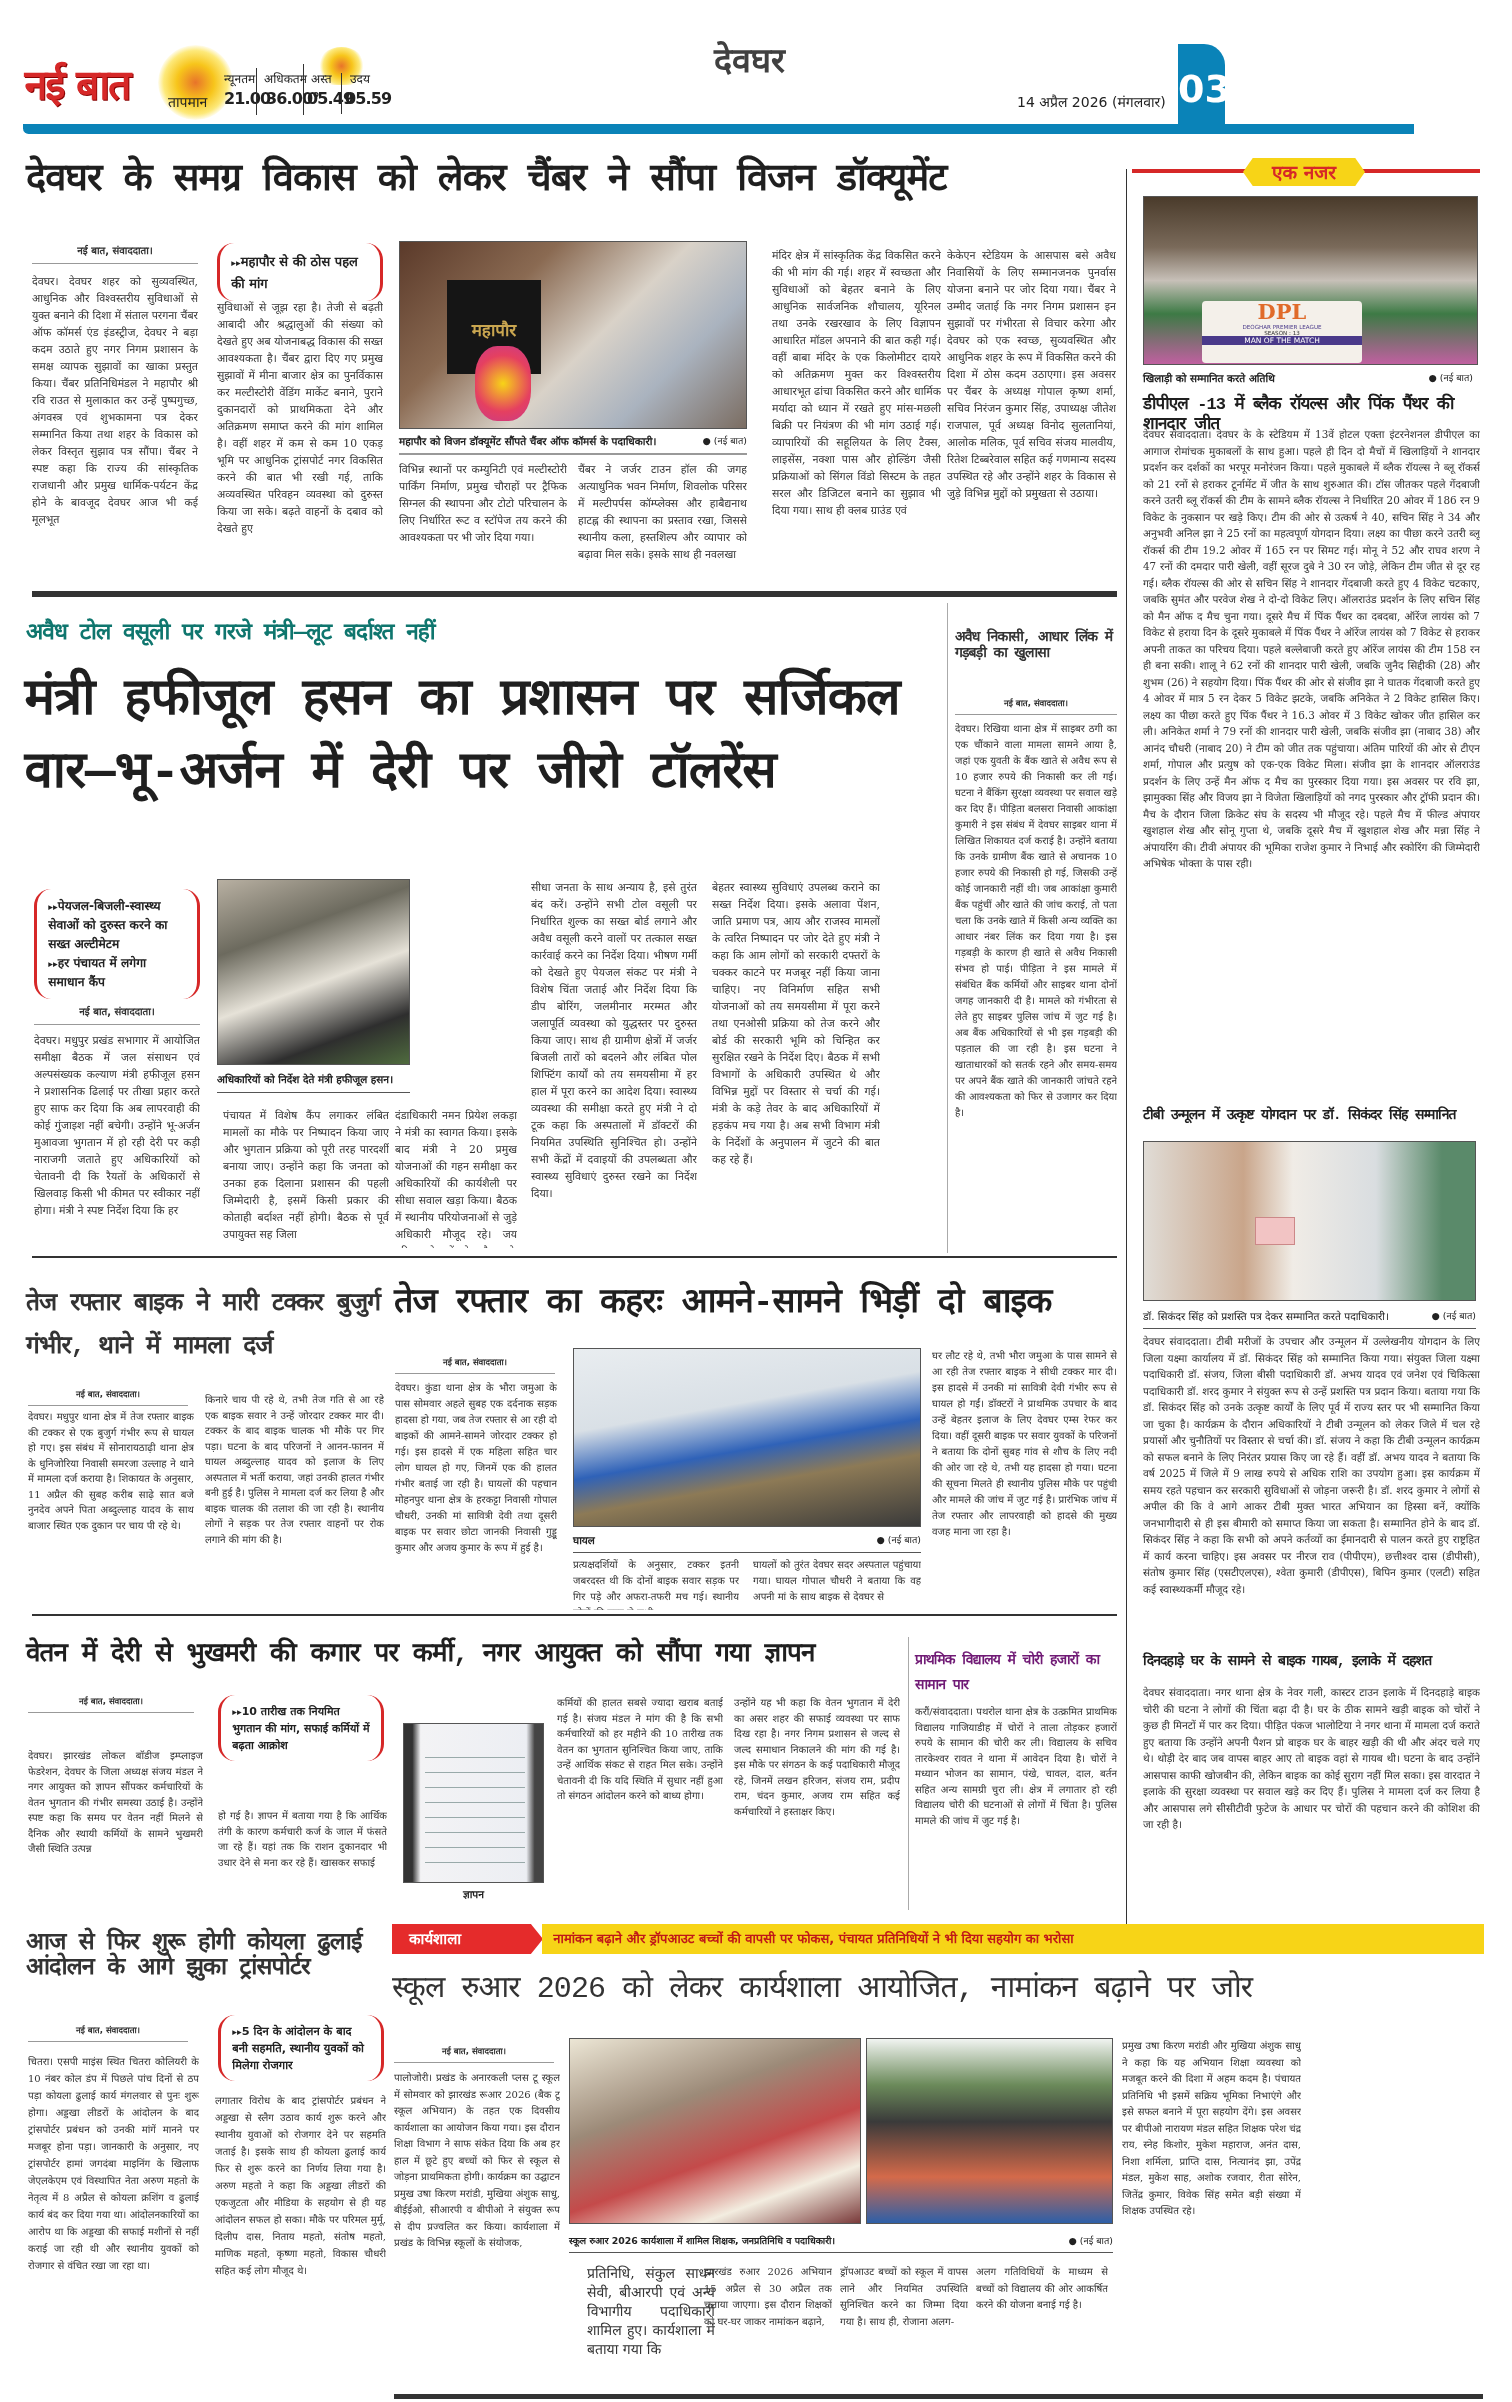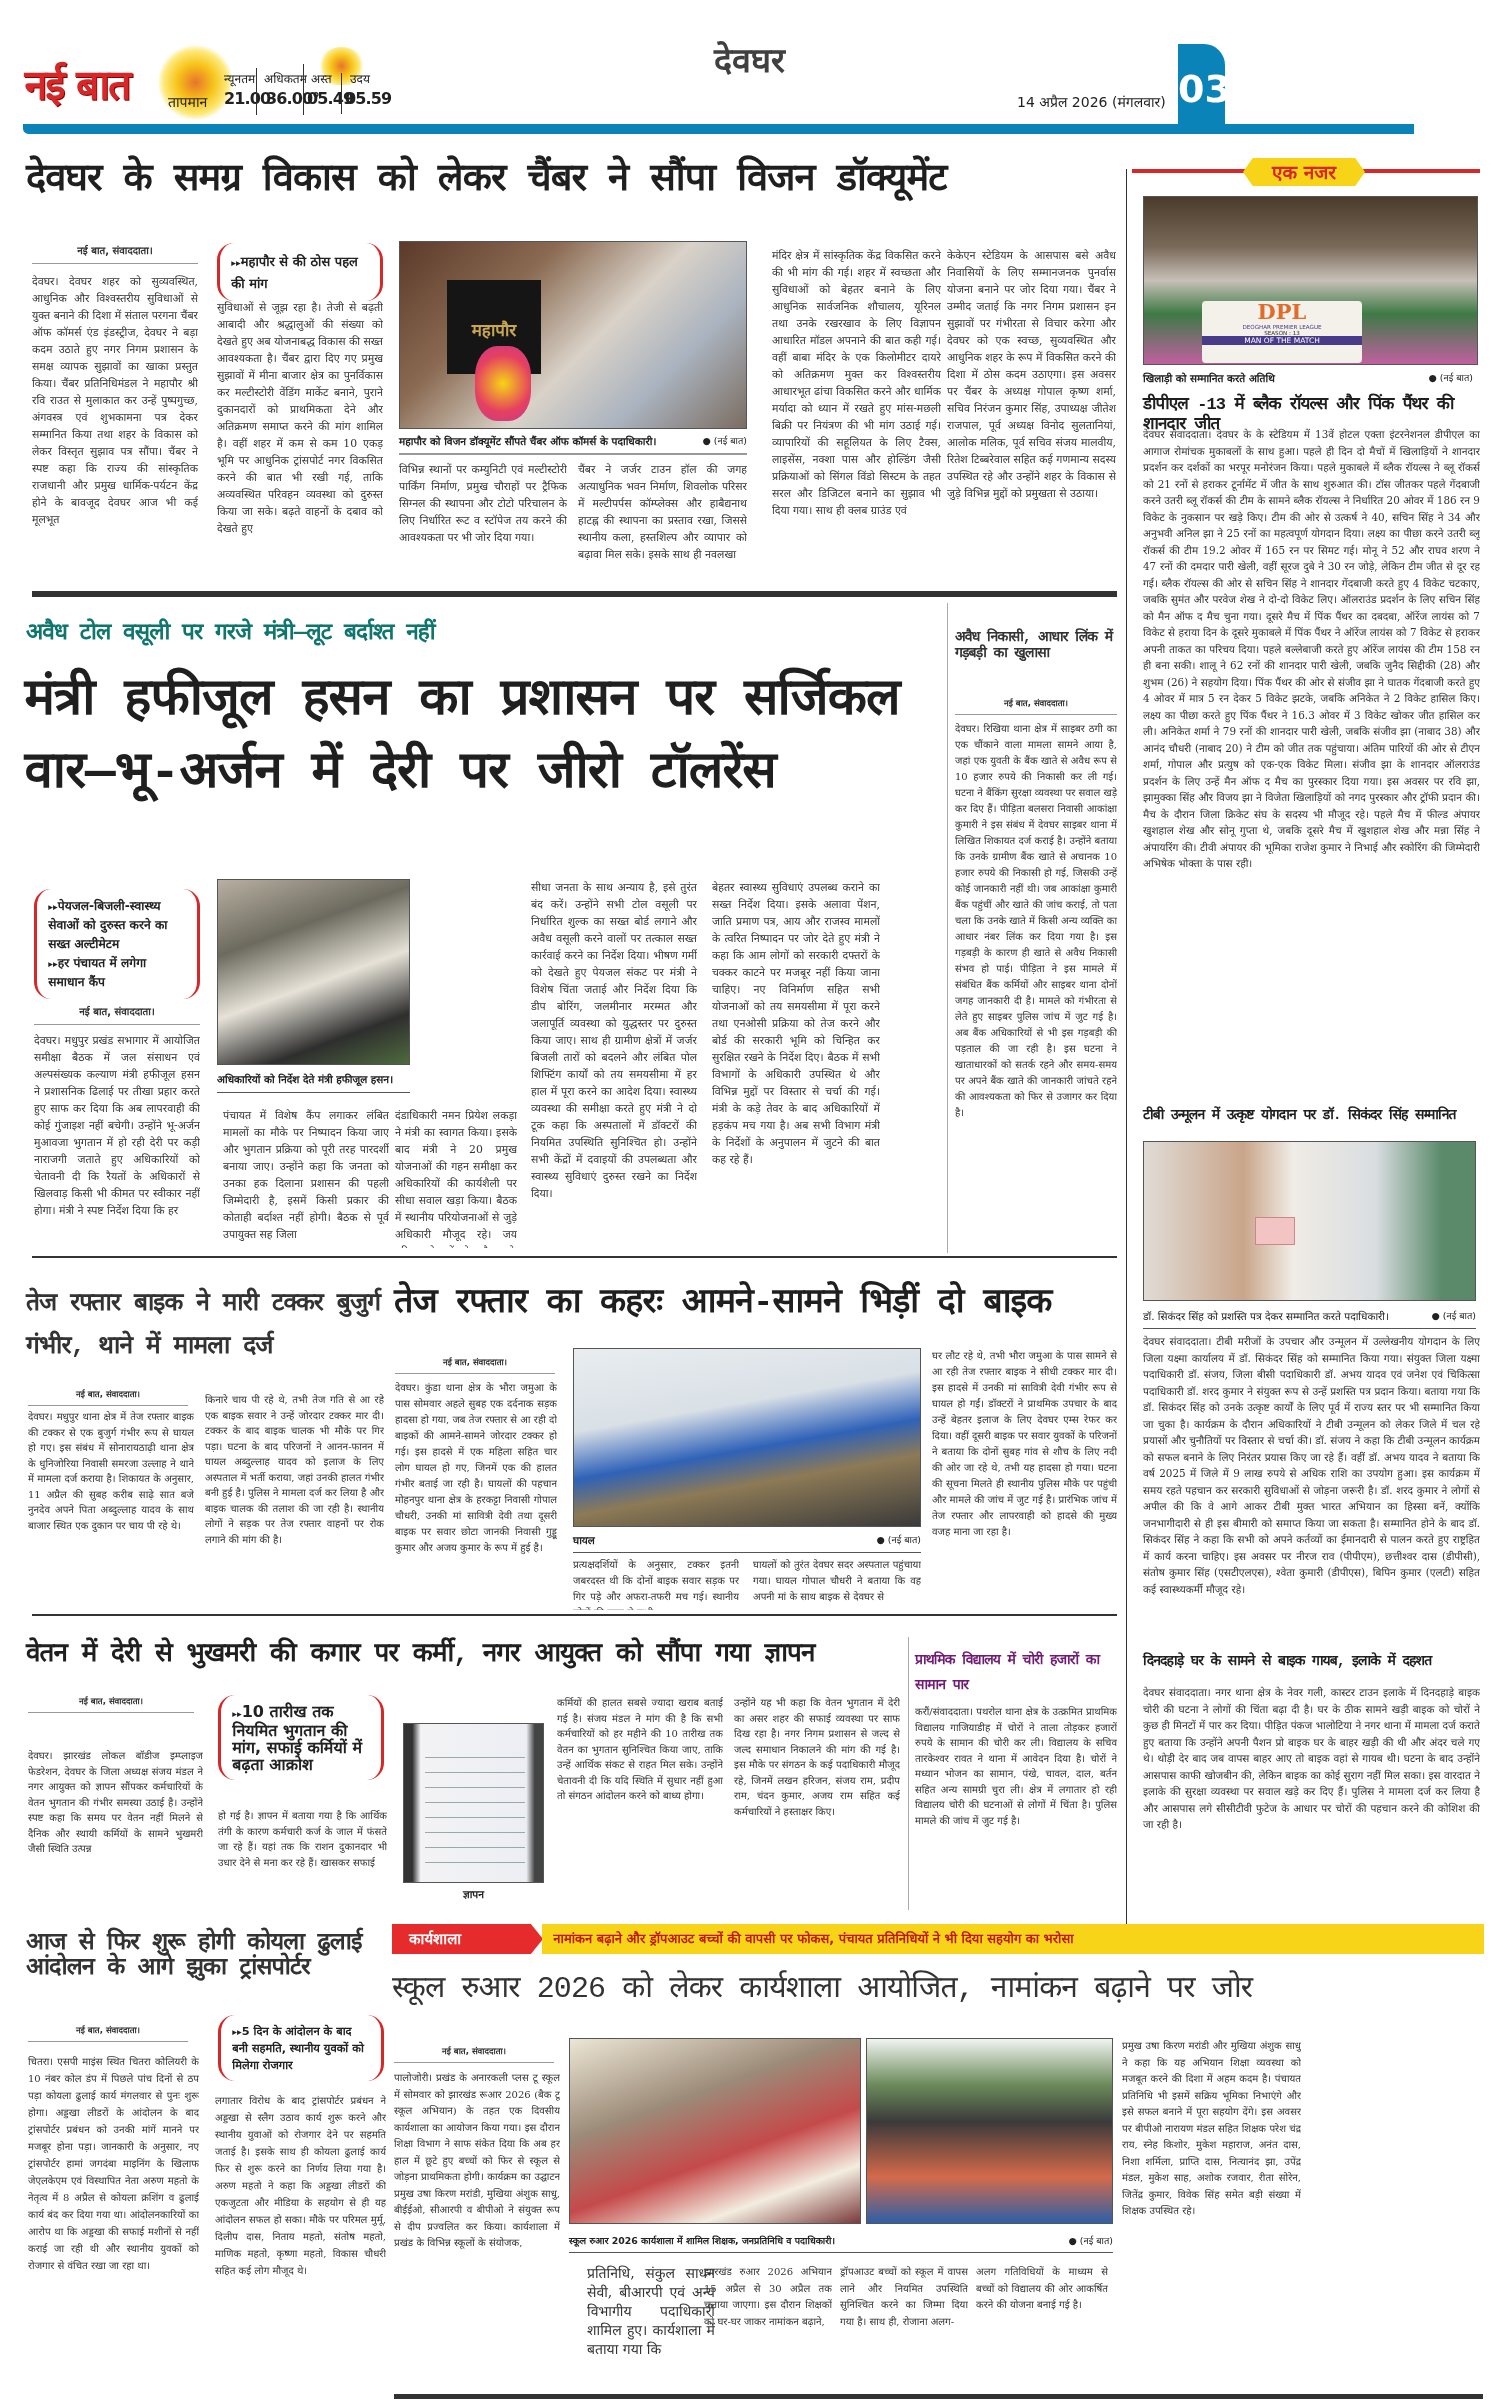--- a/index.html
+++ b/index.html
@@ -140,21 +140,21 @@
   <span class="credit">● (नई बात)</span>
 </div>
 <div class="abs" style="left:573px;top:1552px;width:348px;height:0.9px;background:#555"></div>
 <div class="col body" style="left:573px;top:1557px;width:166px;height:53px;overflow:hidden;font-size:10px;line-height:16px">प्रत्यक्षदर्शियों के अनुसार, टक्कर इतनी जबरदस्त थी कि दोनों बाइक सवार सड़क पर गिर पड़े और अफरा-तफरी मच गई। स्थानीय लोगों की मदद से सभी</div>
 <div class="col body" style="left:753px;top:1557px;width:168px;height:53px;overflow:hidden;font-size:10px;line-height:16px">घायलों को तुरंत देवघर सदर अस्पताल पहुंचाया गया। घायल गोपाल चौधरी ने बताया कि वह अपनी मां के साथ बाइक से देवघर से</div>
 <div class="col body" style="left:932px;top:1348px;width:185px;height:260px;overflow:hidden;font-size:10px;line-height:16px">घर लौट रहे थे, तभी भौरा जमुआ के पास सामने से आ रही तेज रफ्तार बाइक ने सीधी टक्कर मार दी। इस हादसे में उनकी मां सावित्री देवी गंभीर रूप से घायल हो गईं। डॉक्टरों ने प्राथमिक उपचार के बाद उन्हें बेहतर इलाज के लिए देवघर एम्स रेफर कर दिया। वहीं दूसरी बाइक पर सवार युवकों के परिजनों ने बताया कि दोनों सुबह गांव से शौच के लिए नदी की ओर जा रहे थे, तभी यह हादसा हो गया। घटना की सूचना मिलते ही स्थानीय पुलिस मौके पर पहुंची और मामले की जांच में जुट गई है। प्रारंभिक जांच में तेज रफ्तार और लापरवाही को हादसे की मुख्य वजह माना जा रहा है।</div>
 <div class="abs rule" style="left:32px;top:1614px;width:1085px;height:1.9px"></div>
 
 <div class="abs hl" style="left:26px;top:1640px;width:866px;font-size:26px">वेतन में देरी से भुखमरी की कगार पर कर्मी, नगर आयुक्त को सौंपा गया ज्ञापन</div>
 <div class="col byline" style="left:28px;top:1695px;width:166px;font-size:8.5px">नई बात, संवाददाता।</div>
-<div class="col bracket" style="left:218px;top:1695px;width:166px;font-size:16px;line-height:17px">
+<div class="col bracket" style="left:218px;top:1695px;width:166px;font-size:11px;line-height:17px">
   <span class="pt">10 तारीख तक नियमित भुगतान की मांग, सफाई कर्मियों में बढ़ता आक्रोश</span>
 </div>
 <div class="col body" style="left:28px;top:1748px;width:175px;height:151px;overflow:hidden;font-size:10px;line-height:15.5px">देवघर। झारखंड लोकल बॉडीज इम्प्लाइज फेडरेशन, देवघर के जिला अध्यक्ष संजय मंडल ने नगर आयुक्त को ज्ञापन सौंपकर कर्मचारियों के वेतन भुगतान की गंभीर समस्या उठाई है। उन्होंने स्पष्ट कहा कि समय पर वेतन नहीं मिलने से दैनिक और स्थायी कर्मियों के सामने भुखमरी जैसी स्थिति उत्पन्न</div>
 <div class="col body" style="left:218px;top:1808px;width:169px;height:90px;overflow:hidden;font-size:10px;line-height:15.5px">हो गई है। ज्ञापन में बताया गया है कि आर्थिक तंगी के कारण कर्मचारी कर्ज के जाल में फंसते जा रहे हैं। यहां तक कि राशन दुकानदार भी उधार देने से मना कर रहे हैं। खासकर सफाई</div>
 <div class="col photo" style="left:403px;top:1723px;width:141px;height:160px;background:linear-gradient(90deg,#333 0,#333 6%,#f3f3f5 12%,#eceef3 88%,#444 94%)">
   <div style="position:absolute;left:21px;top:19px;width:100px;height:122px;background:repeating-linear-gradient(180deg,transparent 0,transparent 6.6px,#9aa 6.6px,#9aa 7.5px)"></div>
 </div>
 <div class="col" style="left:403px;top:1887px;width:141px;text-align:center;font-size:10.4px;font-weight:bold">ज्ञापन</div>
 <div class="col body" style="left:557px;top:1695px;width:166px;height:205px;overflow:hidden;font-size:10px;line-height:15.5px">कर्मियों की हालत सबसे ज्यादा खराब बताई गई है। संजय मंडल ने मांग की है कि सभी कर्मचारियों को हर महीने की 10 तारीख तक वेतन का भुगतान सुनिश्चित किया जाए, ताकि उन्हें आर्थिक संकट से राहत मिल सके। उन्होंने चेतावनी दी कि यदि स्थिति में सुधार नहीं हुआ तो संगठन आंदोलन करने को बाध्य होगा।</div>
 <div class="col body" style="left:734px;top:1695px;width:166px;height:205px;overflow:hidden;font-size:10px;line-height:15.5px">उन्होंने यह भी कहा कि वेतन भुगतान में देरी का असर शहर की सफाई व्यवस्था पर साफ दिख रहा है। नगर निगम प्रशासन से जल्द से जल्द समाधान निकालने की मांग की गई है। इस मौके पर संगठन के कई पदाधिकारी मौजूद रहे, जिनमें लखन हरिजन, संजय राम, प्रदीप राम, चंदन कुमार, अजय राम सहित कई कर्मचारियों ने हस्ताक्षर किए।</div>

